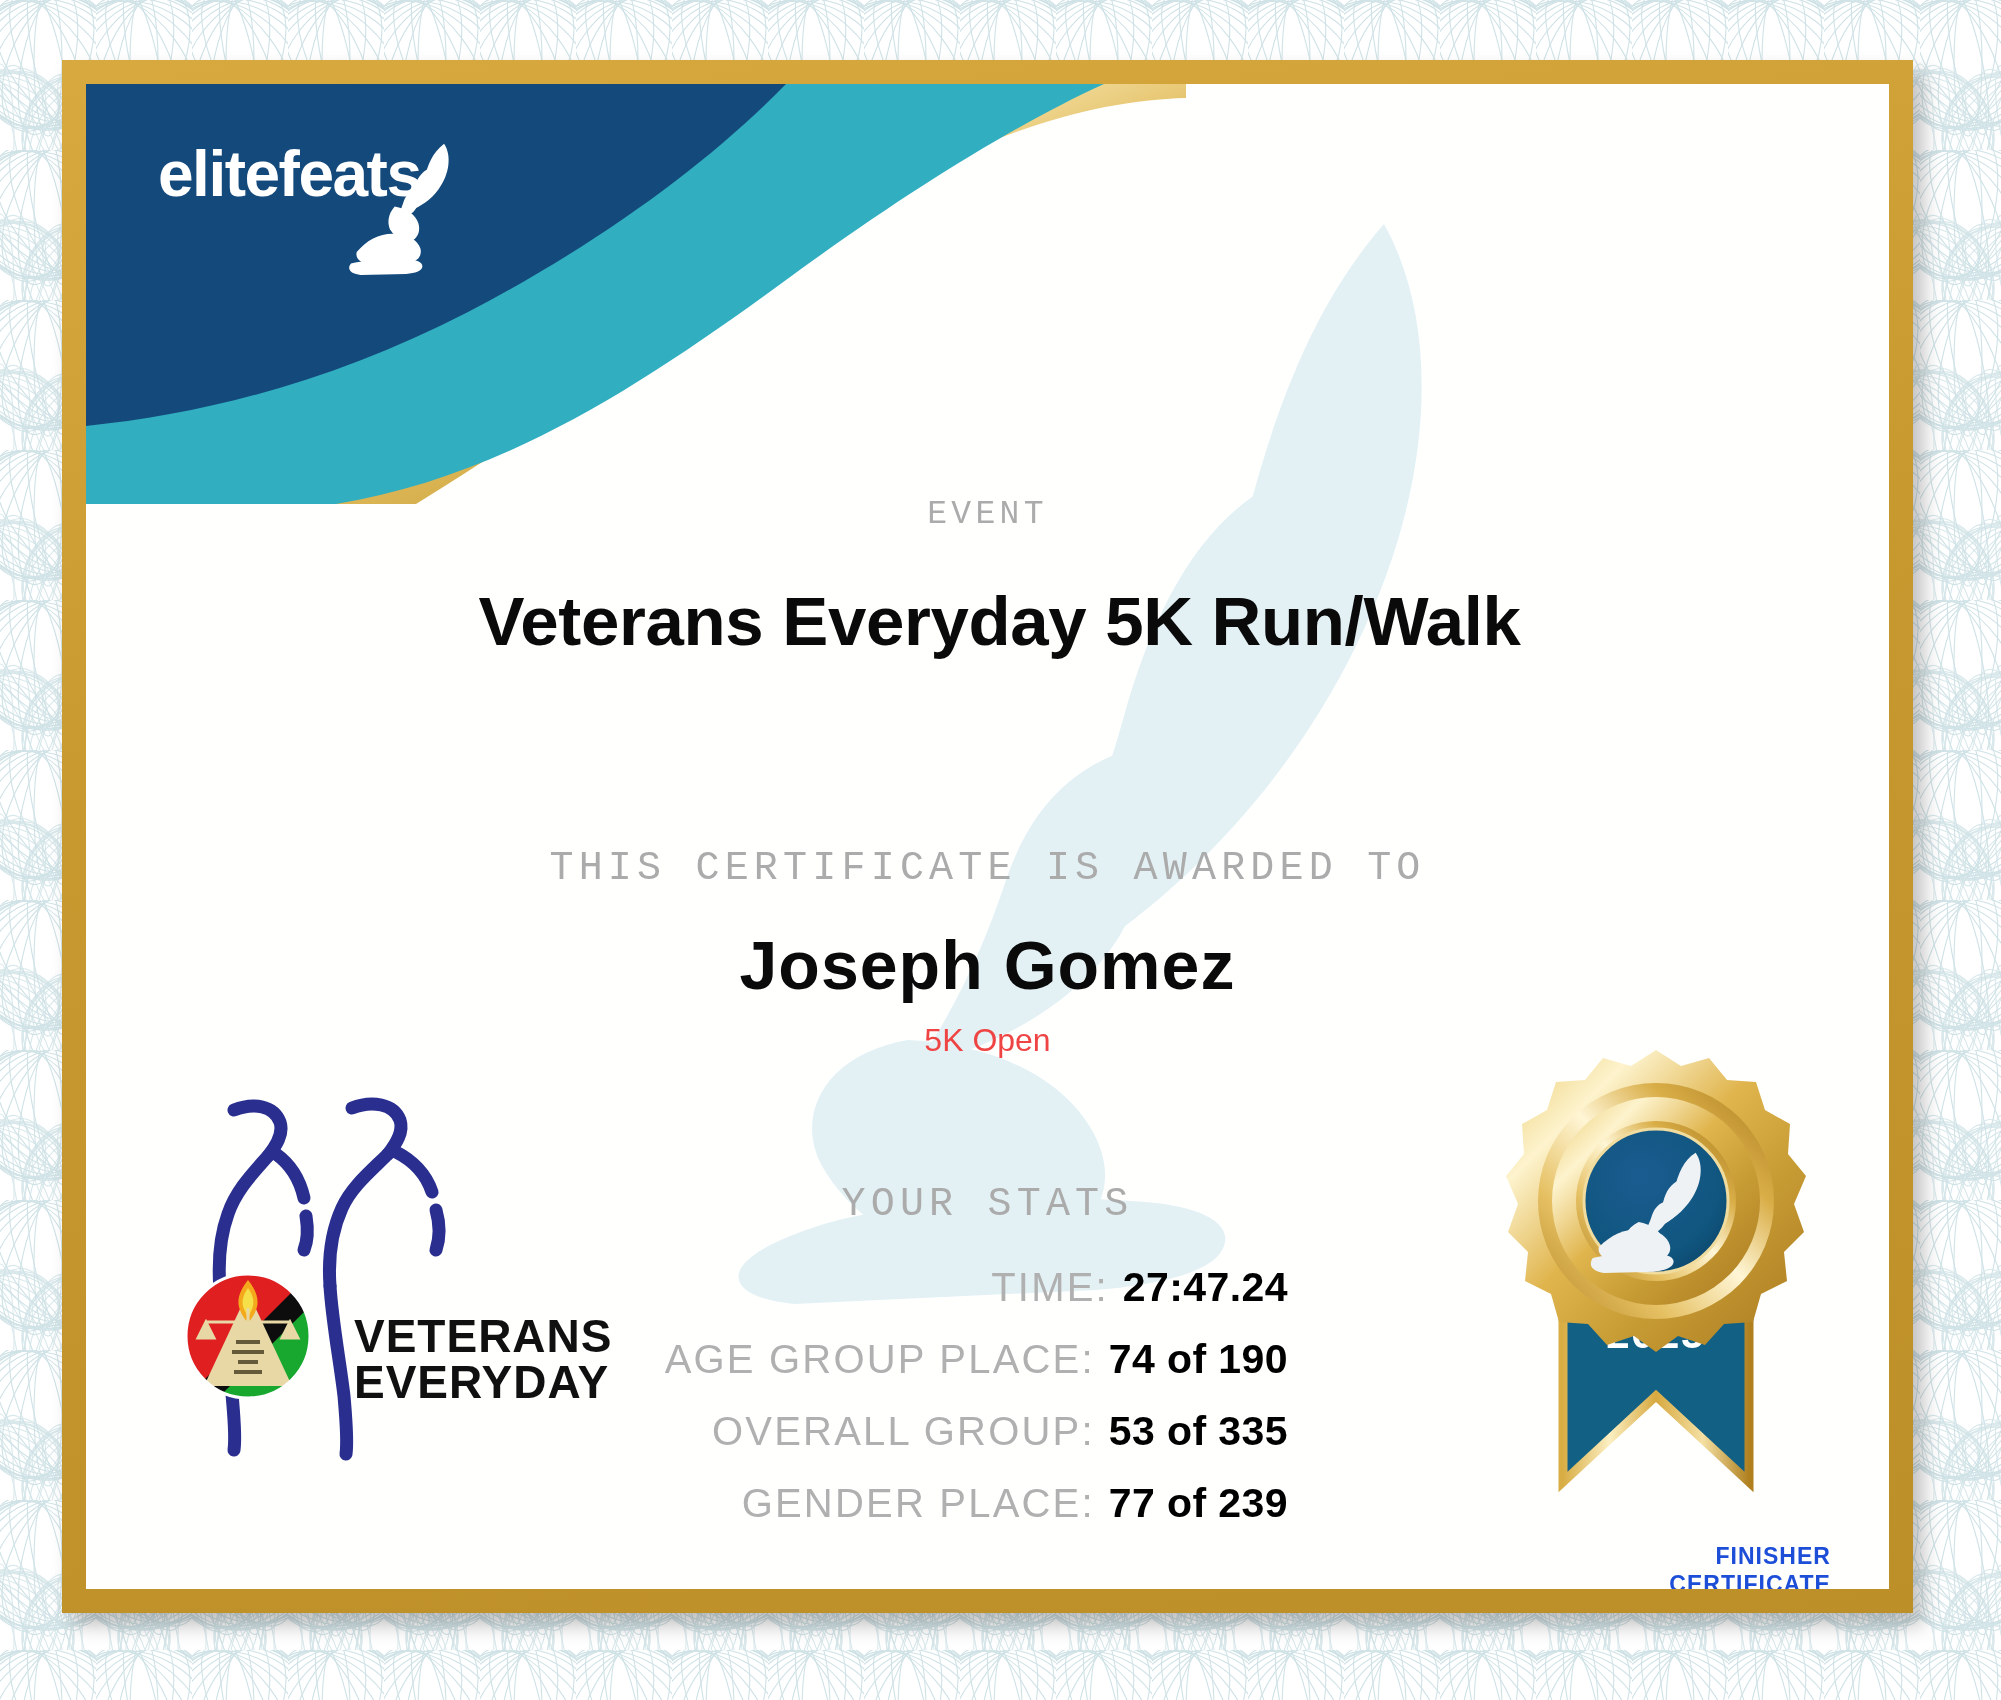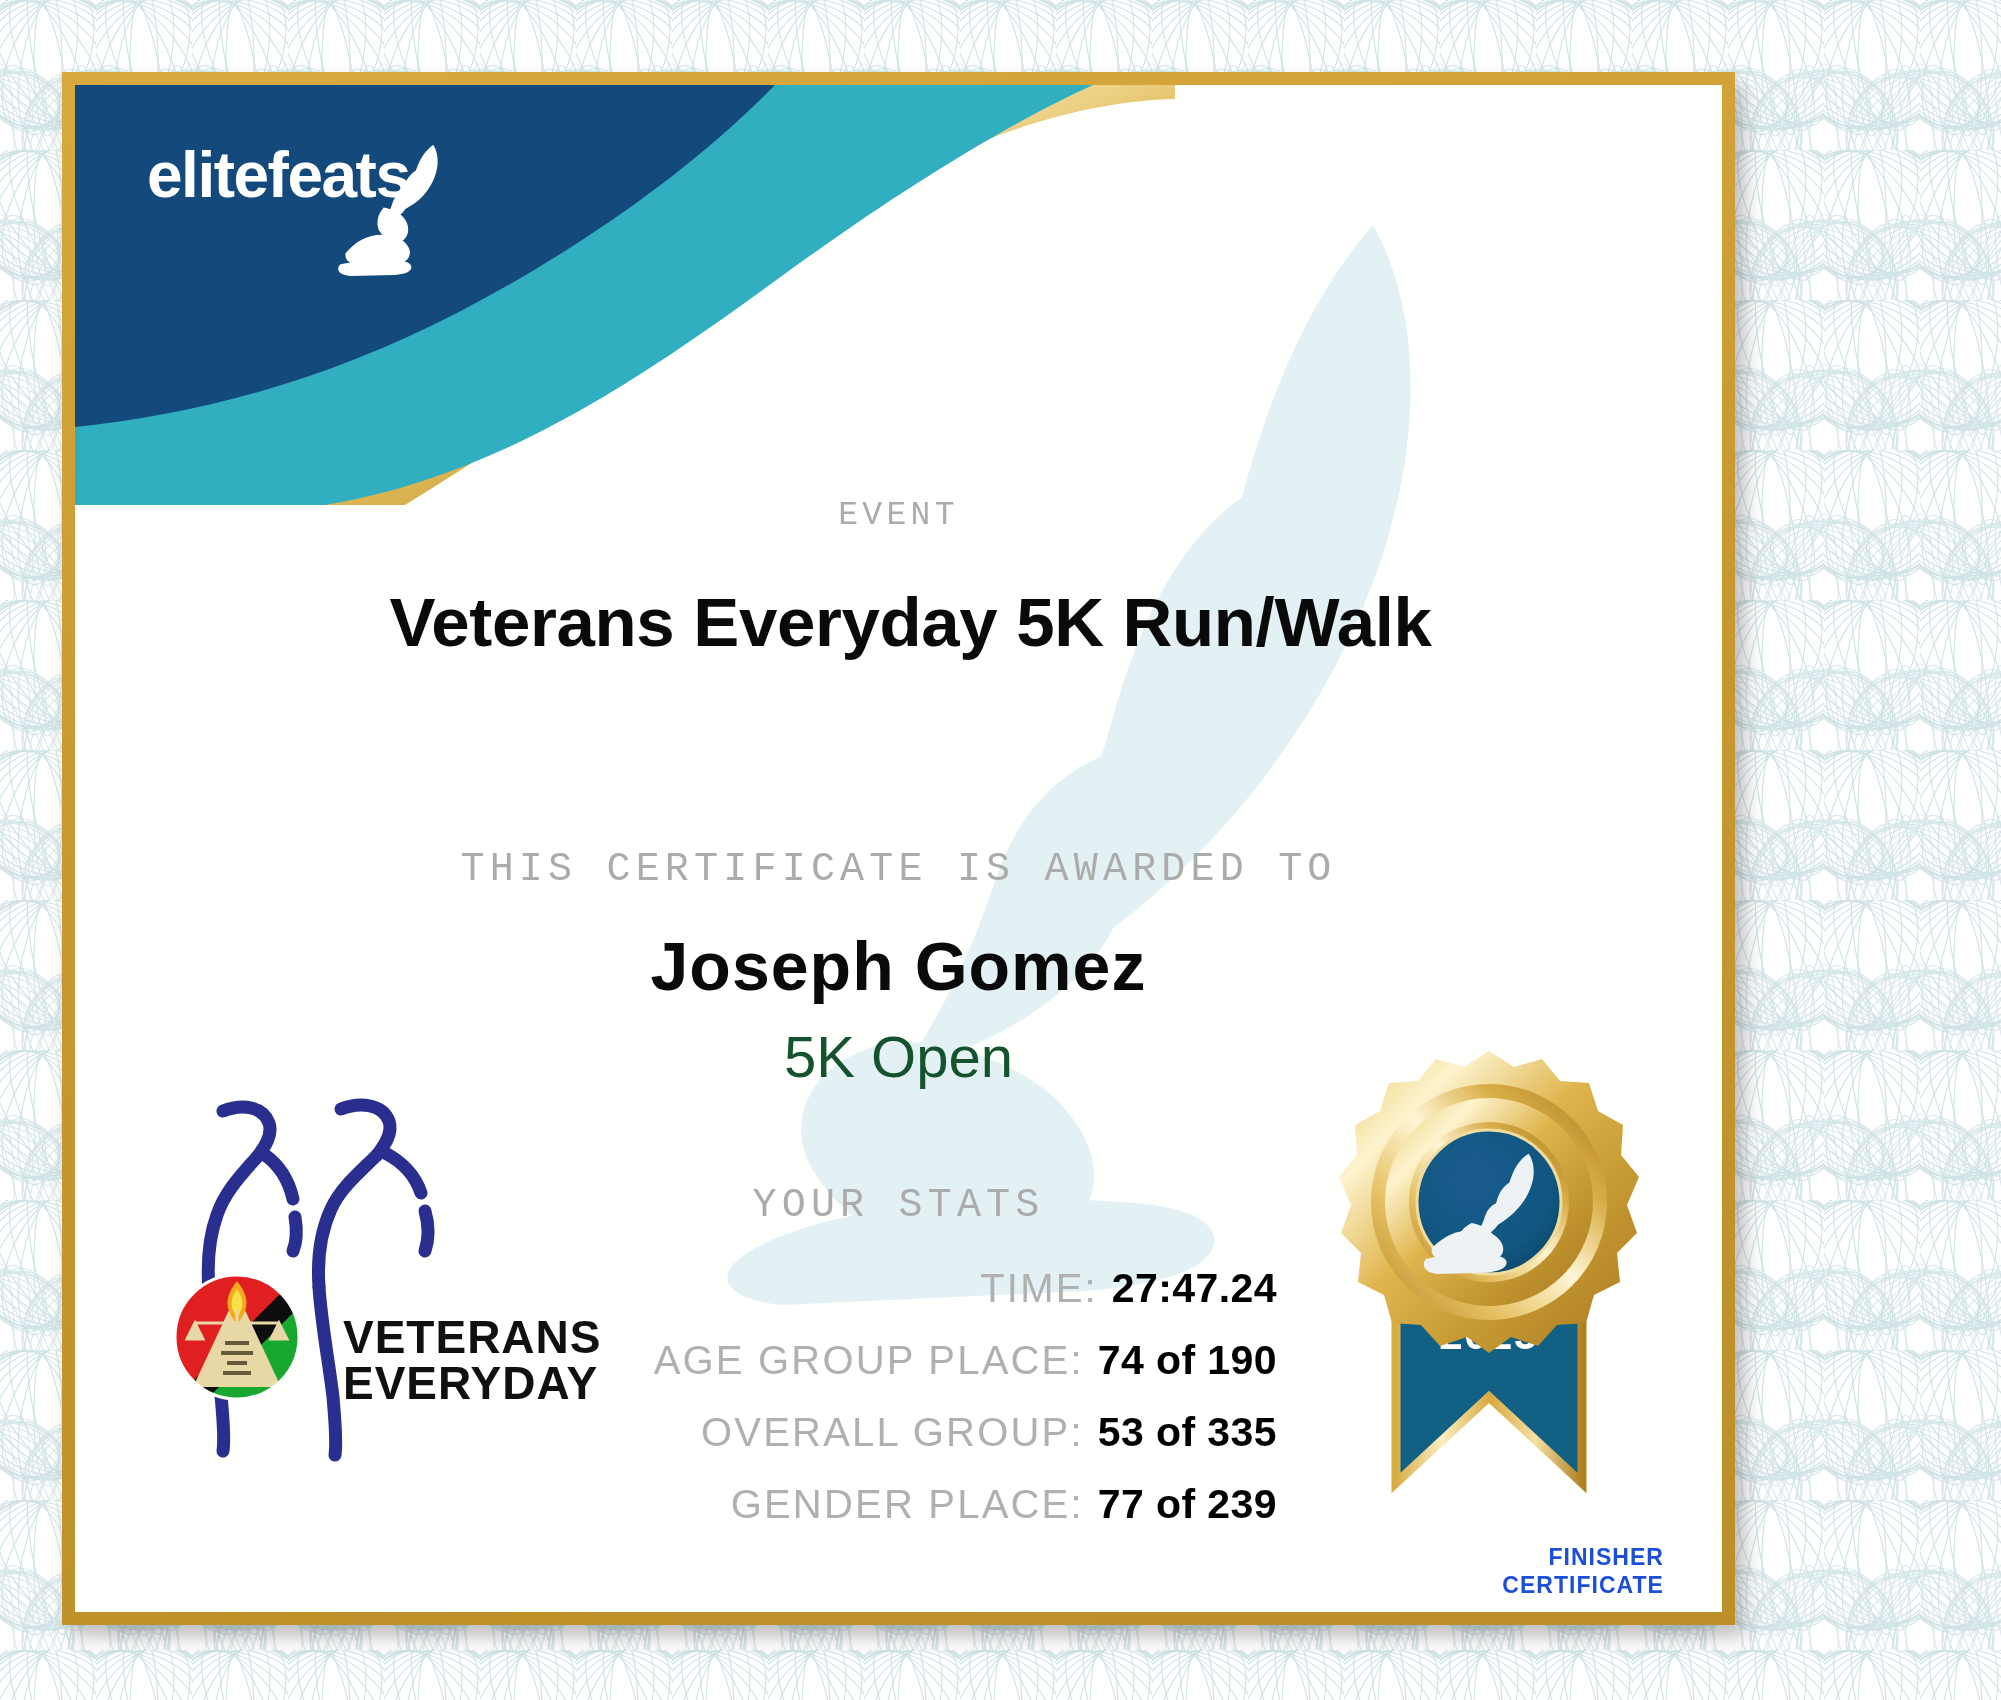--- a/index.html
+++ b/index.html
@@ -19,27 +19,27 @@
   
   #guilloche{
     position:absolute;
     left:0; top:0;
     width:2001px; height:1700px;
   }
 
   
   #gold-frame{
     position:absolute;
-    left:62px; top:72px;
-    width:1673px; height:1553px;
+    left:62px; top:60px;
+    width:1851px; height:1553px;
     background:#c8992f;
     background-image:linear-gradient(170deg,#d7a93f 0%,#c8992f 40%,#bd8f28 100%);
     box-shadow:10px 12px 18px rgba(60,60,60,.33);
     box-sizing:border-box;
-    padding:13px;
+    padding:24px;
   }
   #paper{
     position:relative;
     width:100%; height:100%;
     background:#fffffe;
     overflow:hidden;
   }
 
   
   #header-art{
@@ -99,23 +99,23 @@
     font-weight:700;
     color:#0a0a0a;
     letter-spacing:.015em;
     white-space:nowrap;
   }
   #division{
     position:absolute;
     top:938px;
     width:100%;
     text-align:center;
-    font-size:58px;
+    font-size:32px;
     font-weight:400;
-    color:#14532d;
+    color:#ef4444;
     white-space:nowrap;
   }
 
   
   #stats-list{
     position:absolute;
     top:1180px;
     left:0;
     width:1202px;   
   }

